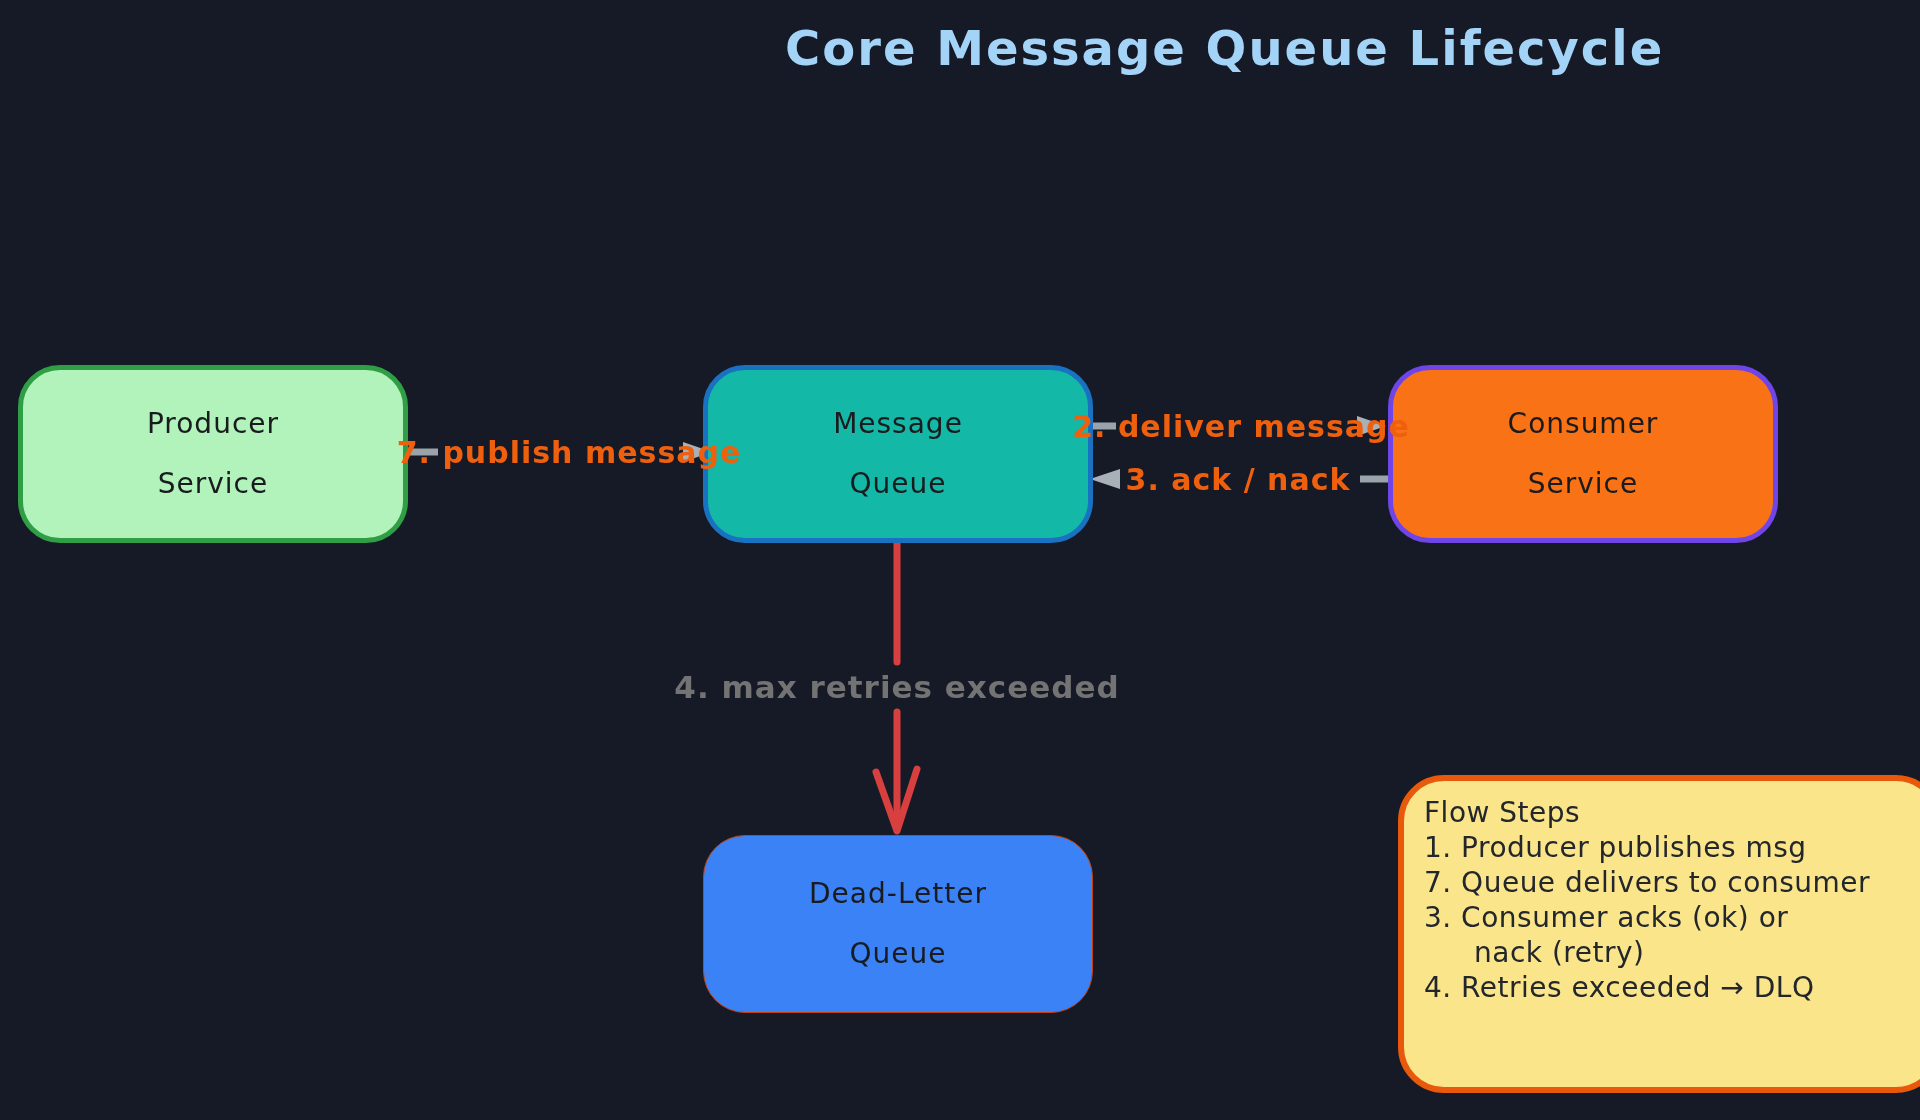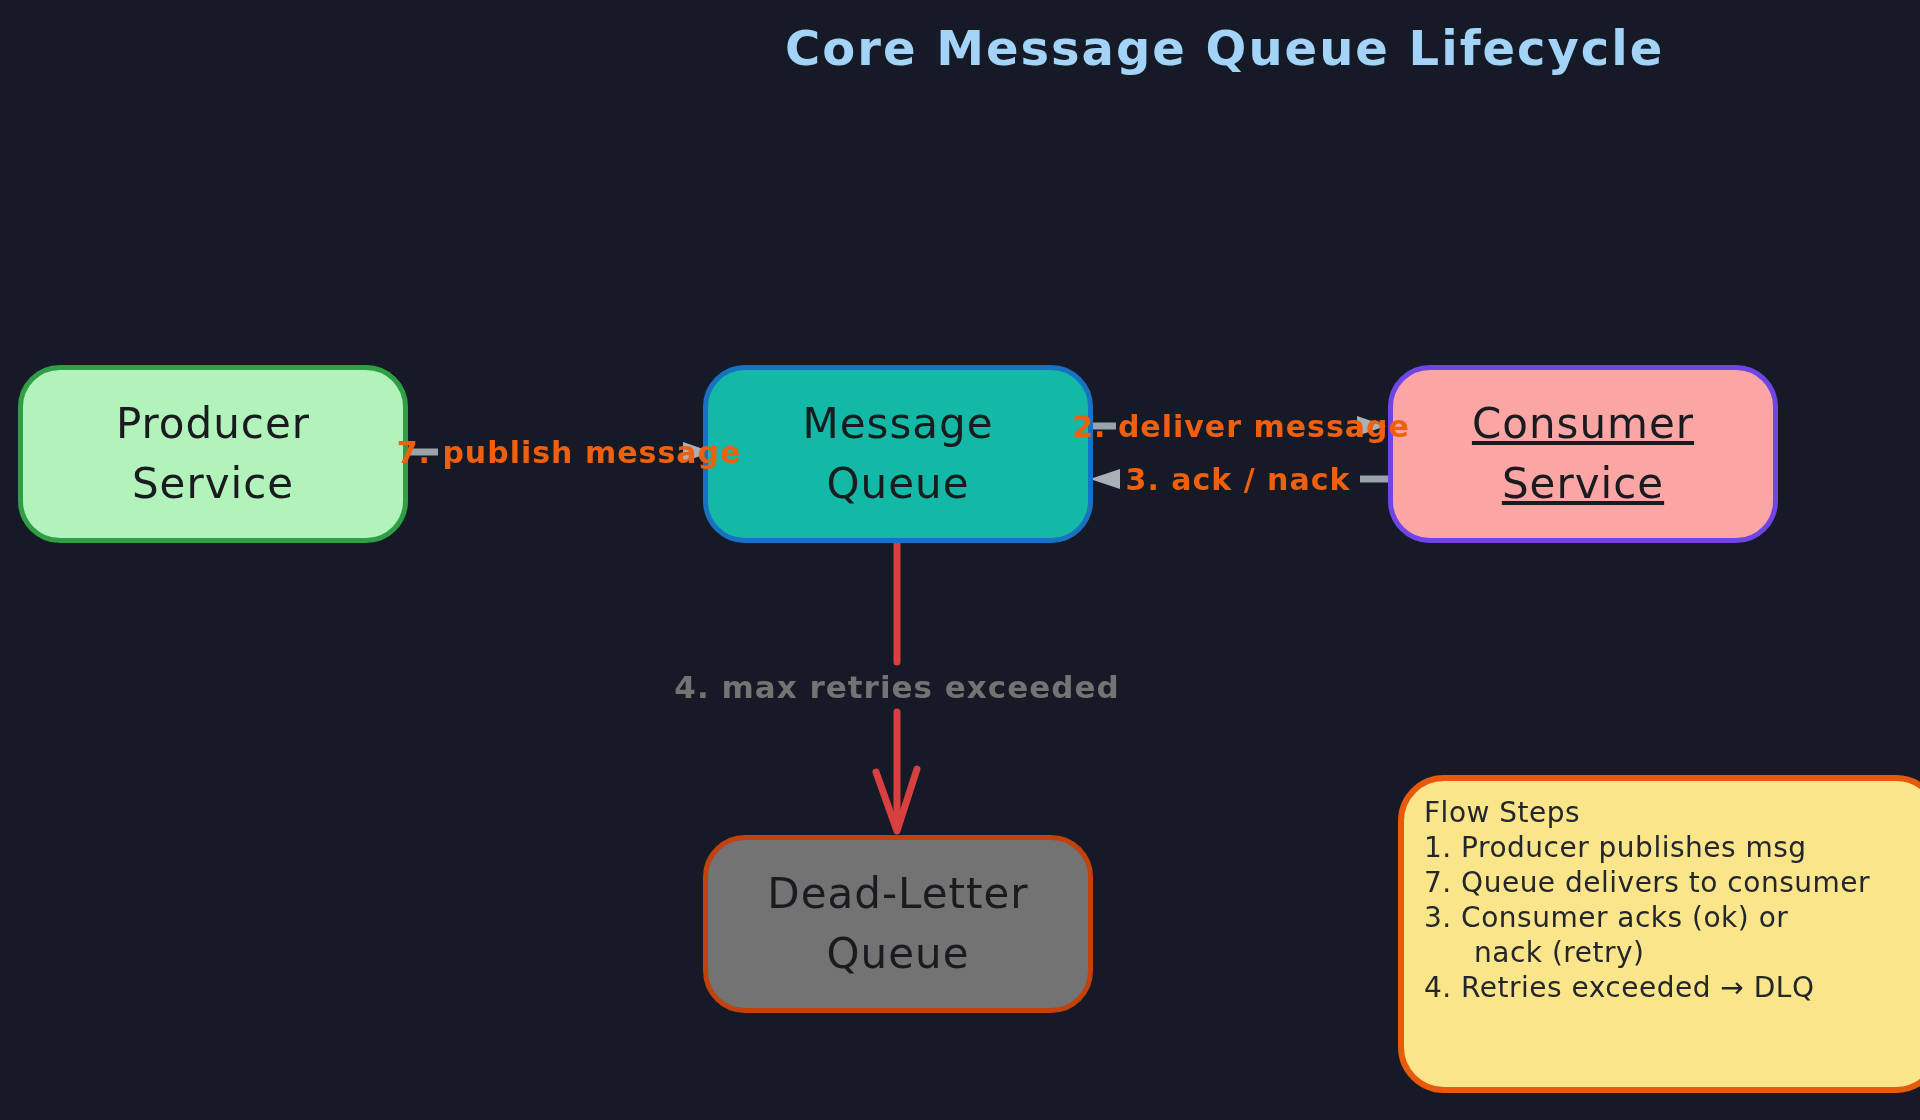--- a/index.html
+++ b/index.html
@@ -31,30 +31,30 @@
     position: absolute;
     width: 390px;
     height: 178px;
     box-sizing: border-box;
     border-radius: 42px;
     display: flex;
     flex-direction: column;
     align-items: center;
     justify-content: center;
     text-align: center;
-    font-size: 42px;
+    font-size: 28px;
     line-height: 60px;
     font-weight: 500;
     letter-spacing: 1px;
     color: #191b1e;
   }
   .node-producer { left: 18px;   top: 365px; background: #b2f2bb; border: 5px solid #2f9e44; }
   .node-queue    { left: 703px;  top: 365px; background: #14b8a6; border: 5px solid #1971c2; }
-  .node-consumer { left: 1388px; top: 365px; background: #fca5a5; border: 5px solid #6f45e8; text-decoration: underline; }
-  .node-dlq      { left: 703px;  top: 835px; background: #737373; border: 5px solid #c2410c; }
+  .node-consumer { left: 1388px; top: 365px; background: #f97316; border: 5px solid #6f45e8; }
+  .node-dlq      { left: 703px;  top: 835px; background: #3b82f6; border: 1px solid #c2410c; }
 
   
   .edge-label {
     position: absolute;
     transform: translate(-50%, -50%);
     white-space: nowrap;
     font-size: 30px;
     font-weight: 600;
     letter-spacing: 1px;
     color: #ee5f0e;

